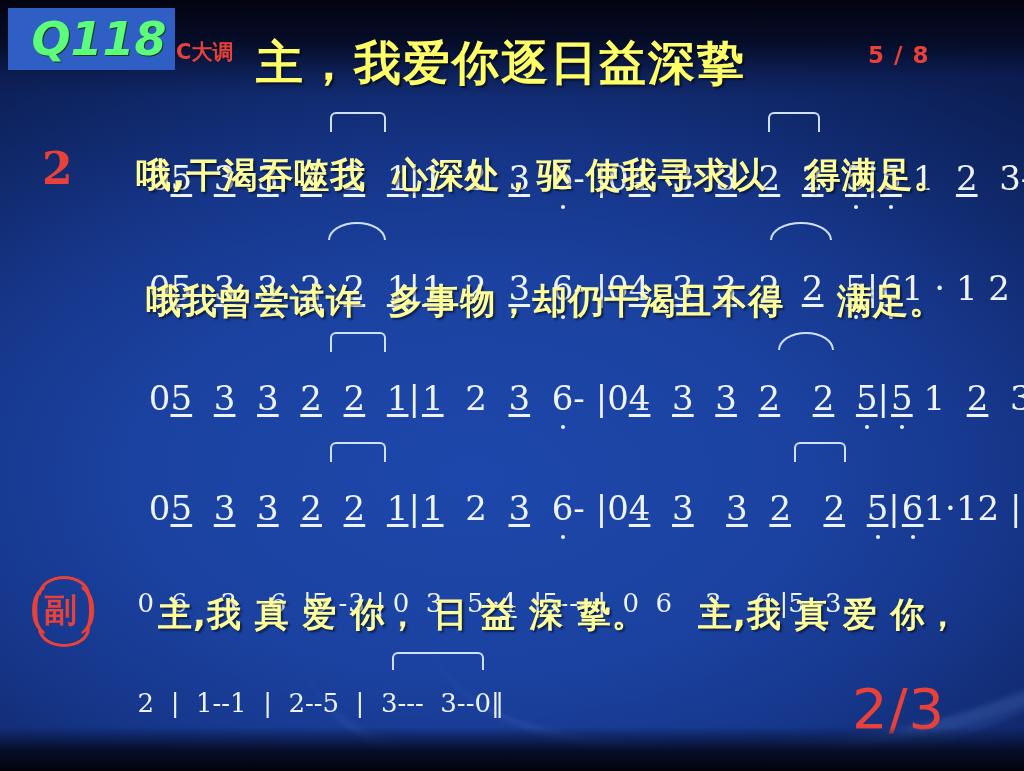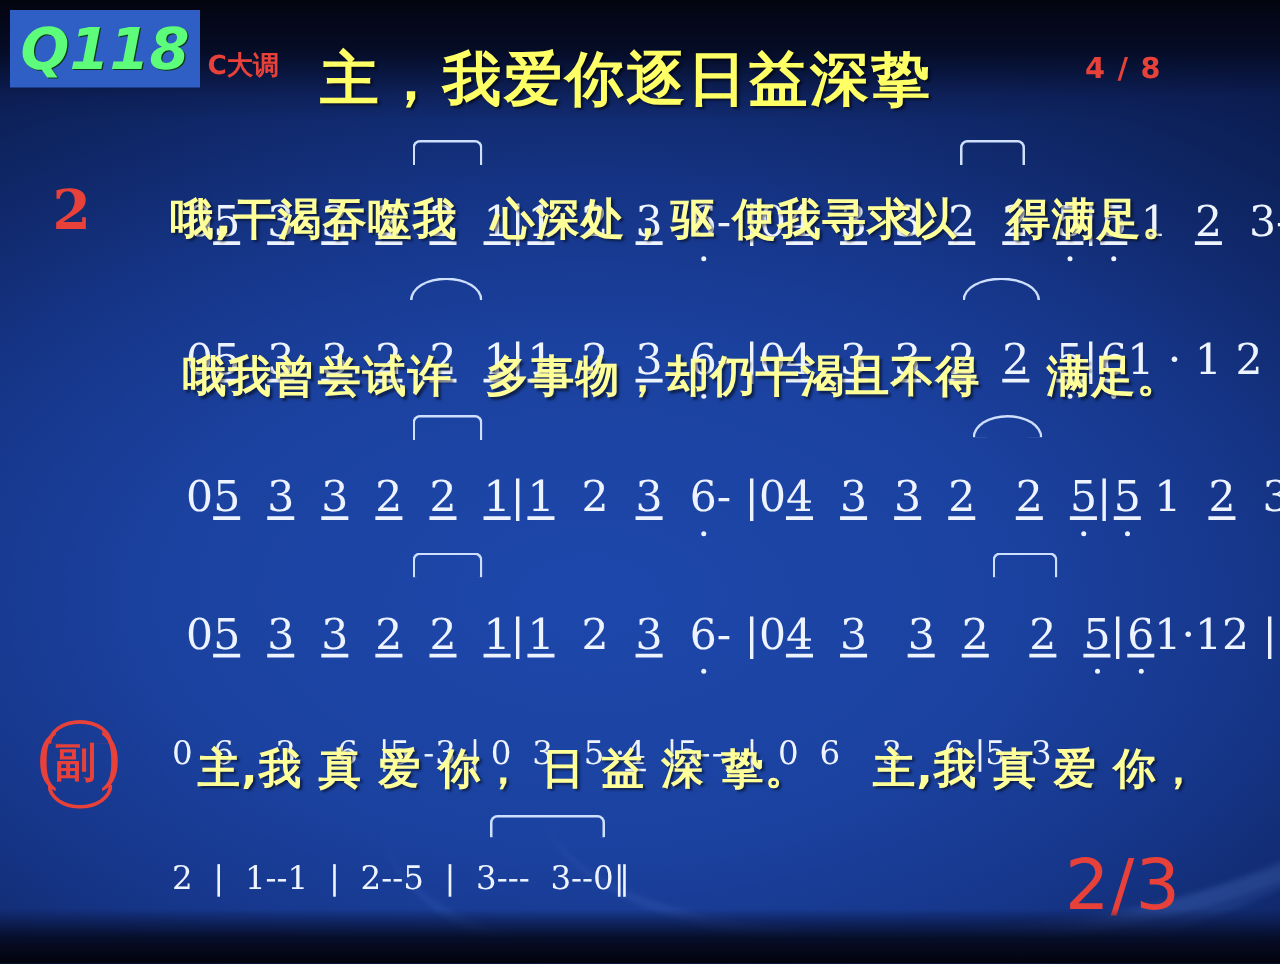--- a/index.html
+++ b/index.html
@@ -55,33 +55,33 @@
     transform: rotate(-5deg);
     filter: blur(3px);
   }
 
   
   #header { position:absolute; left:0; top:0; width:1024px; height:92px; }
   #song-code-box{
     position:absolute; left:8px; top:8px;
     width:152px; height:62px;
     background:#2f5fc4;
-    display:flex; align-items:center; justify-content:center;
+    display:flex; align-items:center; justify-content:center;padding-left:15px;
   }
   #song-code{
     color:#5dfc7a;
     font-size:46px;
     font-weight:bold;
     font-style: italic;
     letter-spacing:0px;
     line-height:1;
     text-shadow: 1px 1px 0 #0a3a18;
   }
   #key-sig{
-    position:absolute; left:166px; top:38px;
+    position:absolute; left:176px; top:38px;
     color:#e8413a;
     font-size:21px;
     font-weight:bold;
     letter-spacing:0px;
     white-space:nowrap;
     text-align:center;
   }
   #title{
     position:absolute; left:256px; top:32px;
     color:#ffff66;
@@ -191,21 +191,21 @@
   <div class="swoosh sw1"></div>
   <div class="swoosh sw2"></div>
   <div class="swoosh sw3"></div>
 
   <div id="header">
     <div id="song-code-box">
       <span id="song-code">Q118</span>
     </div>
     <div id="key-sig">C大调</div>
     <div id="title">主，我爱你逐日益深挚</div>
-    <div id="meter">4 / 8</div>
+    <div id="meter">5 / 8</div>
   </div>
 
   <div class="verse" style="top:108px;height:100px;">
     <div class="verse-num" style="left:42px;top:35px;">2</div>
 
     <div class="notation" style="left:84px;top:10px;">
       <span>0</span><span class="note-u">5</span><span>  </span><span class="note-u">3</span><span>  </span><span class="note-u">3</span><span>  </span><span class="note-u">2</span><span>  </span><span class="note-u">2</span><span>  </span><span class="note-u">1</span><span style="letter-spacing:2px;">|</span><span class="note-u">1</span><span>  2  </span><span class="note-u">3</span><span>  </span><span class="oct-low">6</span><span>- |</span><span>0</span><span class="note-u">4</span><span>  </span><span class="note-u">3</span><span>  </span><span class="note-u">3</span><span>  </span><span class="note-u">2</span><span>  </span><span class="note-u">2</span><span>  </span><span class="note-u oct-low">5</span><span style="letter-spacing:2px;">|</span><span class="note-u oct-low">5</span><span> 1  </span><span class="note-u">2</span><span>  3- |</span>
     </div>
     <div class="tiebox" style="left:330px;top:4px;width:52px;"></div>
     <div class="tiebox" style="left:768px;top:4px;width:48px;"></div>

